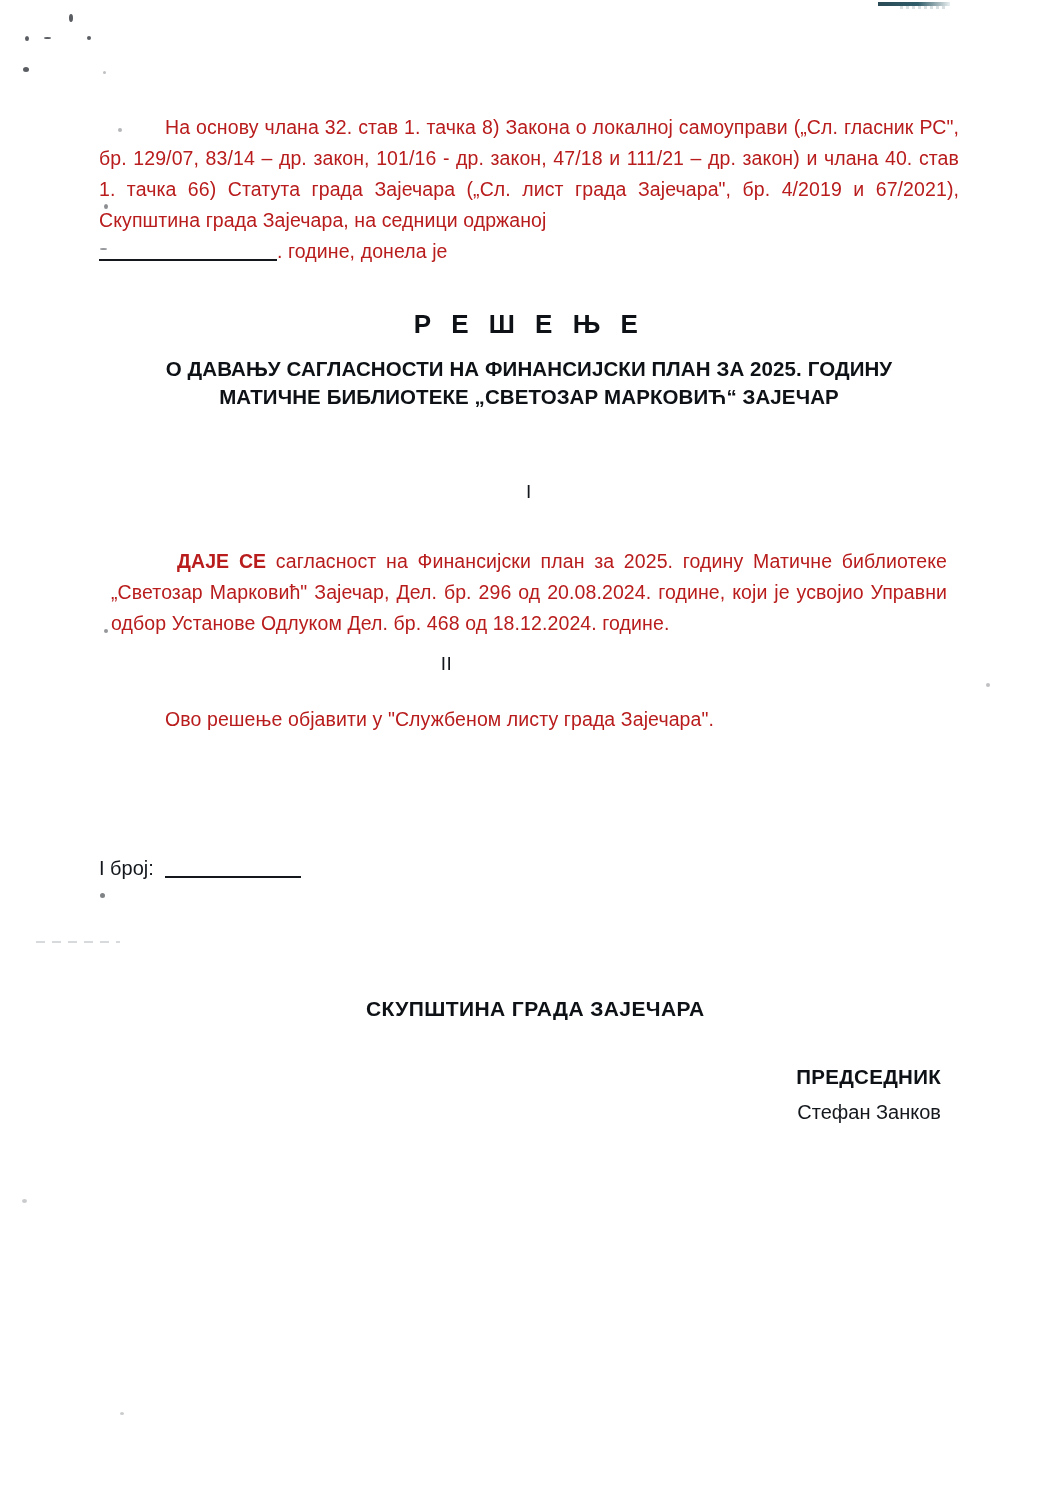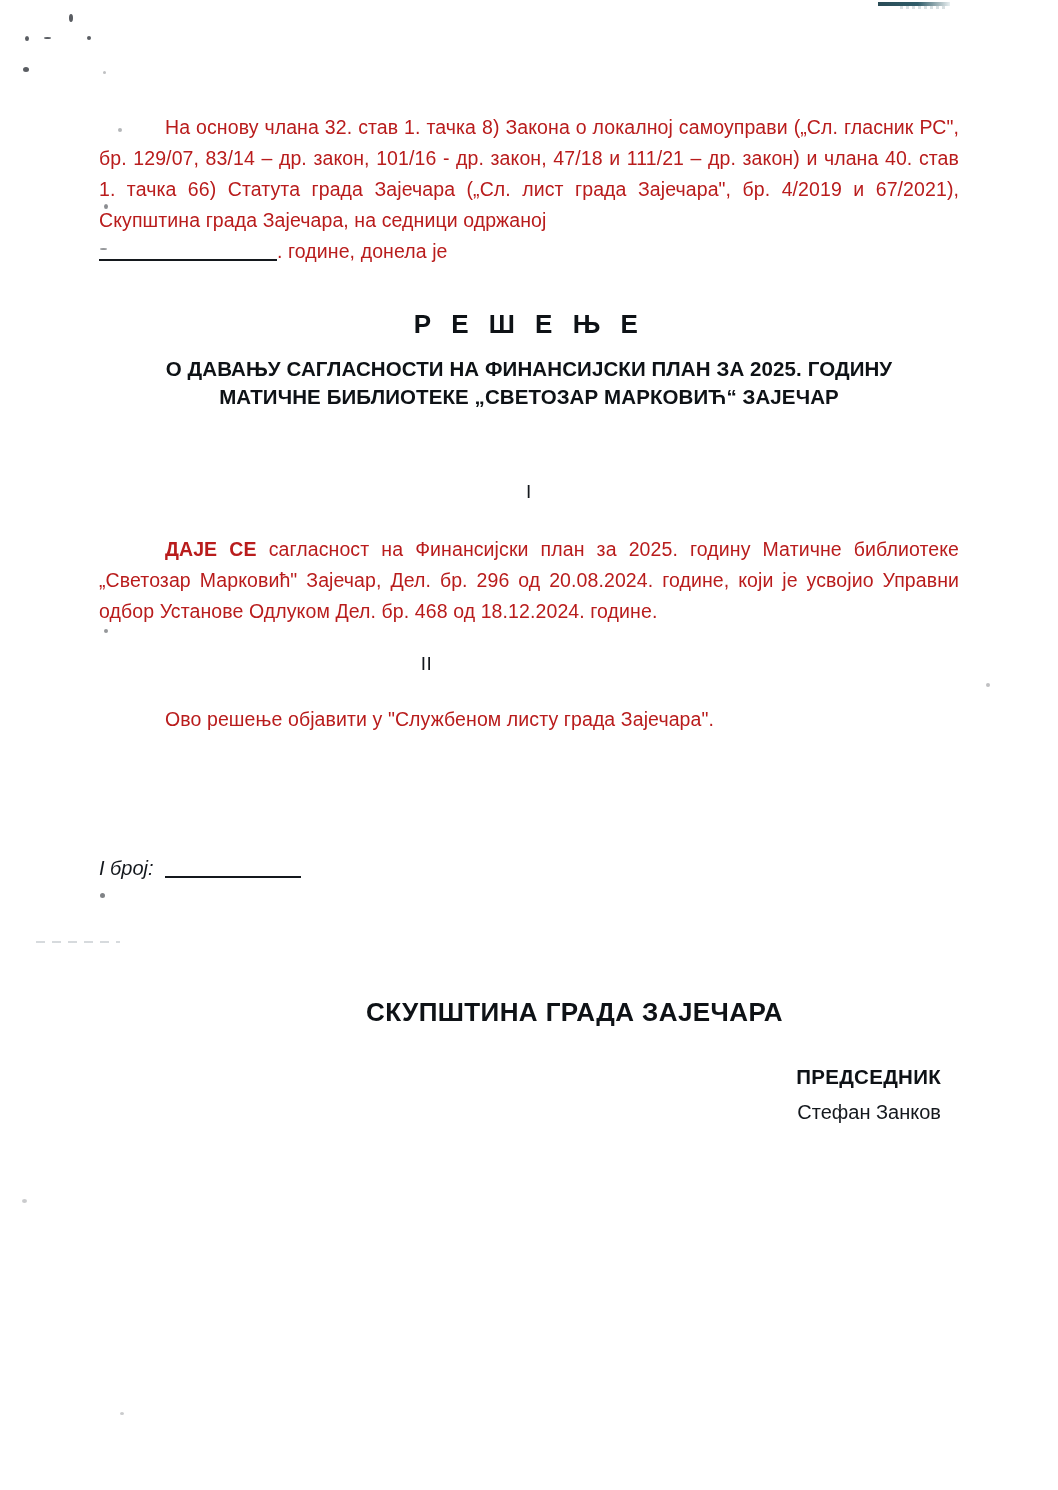--- a/index.html
+++ b/index.html
@@ -103,21 +103,21 @@
   .strong { font-weight: bold; }
 
   .sig-line {
     font-size: 20px;
     line-height: 38px;
     color: #14181d;
     white-space: nowrap;
   }
 
   .assembly {
-    font-size: 26px;
+    font-size: 21px;
     font-weight: bold;
     letter-spacing: .4px;
     color: #0e1216;
     white-space: nowrap;
   }
 
   .sig-role {
     font-size: 20.5px;
     font-weight: bold;
     letter-spacing: .3px;
@@ -171,32 +171,32 @@
   <div class="block subtitle" style="left:99px; top:355px; width:860px;text-align:center;">
     <div>О ДАВАЊУ САГЛАСНОСТИ НА ФИНАНСИЈСКИ ПЛАН ЗА 2025. ГОДИНУ</div>
     <div>МАТИЧНЕ БИБЛИОТЕКЕ „СВЕТОЗАР  МАРКОВИЋ“ ЗАЈЕЧАР</div>
   </div>
 
   <div class="block roman" style="left:0; top:481px; width:1058px;">
     <span>I</span>
   </div>
 
   <div class="block" style="left:99px; top:534px; width:860px;">
-    <p class="para indent" style="margin:0;"><span class="strong">ДАЈЕ СЕ</span><span> сагласност на Финансијски план за 2025. годину Матичне библиотеке „Светозар Марковић" Зајечар, Дел. бр. 296 од 20.08.2024. године, који је усвојио Управни одбор Установе Одлуком Дел. бр. 468 од 18.12.2024. године.</span></p>
-  </div>
-
-  <div class="block roman" style="left:0; top:653px; width:853px;">
+    <p class="para indent" style="margin:12px;"><span class="strong">ДАЈЕ СЕ</span><span> сагласност на Финансијски план за 2025. годину Матичне библиотеке „Светозар Марковић" Зајечар, Дел. бр. 296 од 20.08.2024. године, који је усвојио Управни одбор Установе Одлуком Дел. бр. 468 од 18.12.2024. године.</span></p>
+  </div>
+
+  <div class="block roman" style="left:0; top:653px; width:853px;padding-left:20px;">
     <span>II</span>
   </div>
 
   <div class="block" style="left:99px; top:704px; width:860px;">
     <p class="para indent" style="margin:0; text-align:left;"><span>Ово решење објавити у "Службеном листу града Зајечара".</span></p>
   </div>
 
-  <div class="block" style="left:99px; top:849px; width:600px;font-style:italic;">
+  <div class="block" style="left:99px; top:849px; width:600px;">
     <div class="sig-line">
       <span>I број:</span>
       <span class="blank-line" style="width:136px; margin-left:6px;"></span>
     </div>
   </div>
 
   <div class="block assembly" style="left:366px; top:997px;">
     <span>СКУПШТИНА ГРАДА ЗАЈЕЧАРА</span>
   </div>
 

